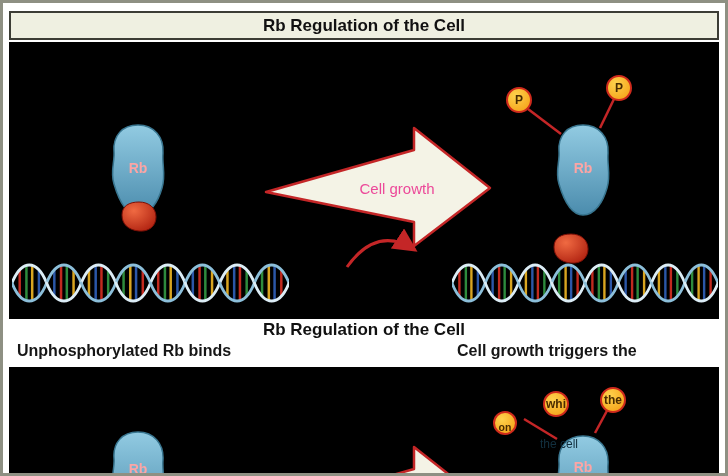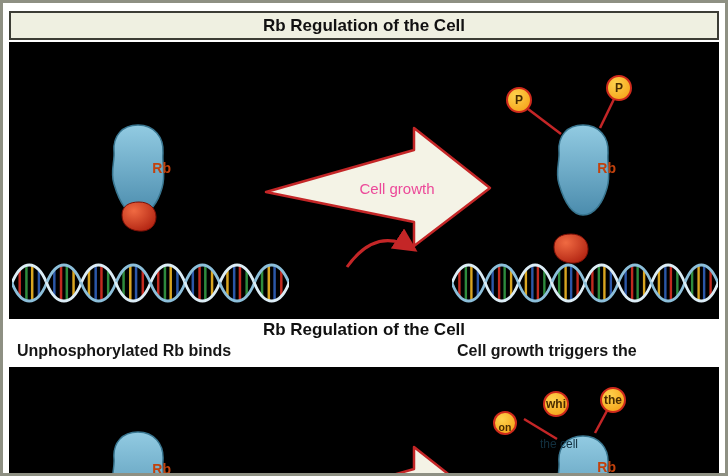--- a/index.html
+++ b/index.html
@@ -16,21 +16,21 @@
   .caption-area{position:absolute;left:6px;top:316px;width:710px;height:48px;background:#fff;}
   .repeat-title{position:absolute;left:0;top:1px;width:100%;text-align:center;
                 font-weight:bold;font-size:17px;color:#111;}
   .cap{position:absolute;top:23px;font-size:16px;font-weight:bold;color:#161616;white-space:nowrap;}
   .cap.left{left:8px;} .cap.right{left:448px;}
   svg.overlay{position:absolute;left:0;top:0;width:100%;height:100%;}
   .bond{stroke:#c42627;stroke-width:2.5;}
   .curve{stroke:#c42627;stroke-width:3;fill:none;}
   .rb-blob{position:absolute;width:66px;height:96px;}
   .red-blob{position:absolute;width:40px;height:34px;}
-  .blob-label{position:absolute;text-align:right;font-size:14px;font-weight:600;color:#c2410c;}
+  .blob-label{position:absolute;text-align:center;font-size:14px;font-weight:600;color:#fca5a5;}
   .growth-arrow{position:absolute;width:230px;height:134px;}
   .growth-arrow polygon{fill:#f4f3e6;stroke:#c42627;stroke-width:2.5;stroke-linejoin:round;}
   .arrow-label{position:absolute;width:120px;text-align:center;font-size:15px;color:#ec4899;}
   .atp{position:absolute;width:58px;height:32px;background:#f2a51e;border:1px solid #c8860a;
        border-radius:2px;box-sizing:border-box;display:flex;align-items:center;justify-content:center;
        font-weight:bold;font-size:13px;color:#3a2800;}
   .pcirc{position:absolute;width:26px;height:26px;border-radius:50%;box-sizing:border-box;
          background:radial-gradient(circle at 35% 30%,#ffd24d,#f39c12);
          border:2.5px solid #cf2a1c;display:flex;align-items:center;justify-content:center;
          font-size:12px;font-weight:bold;color:#4a2c00;}

